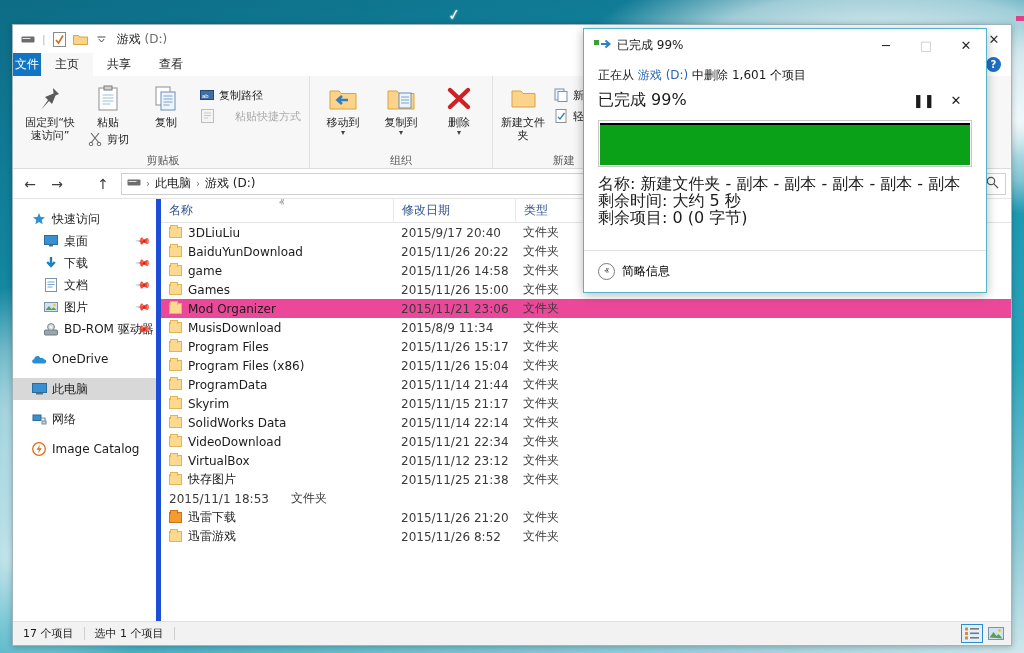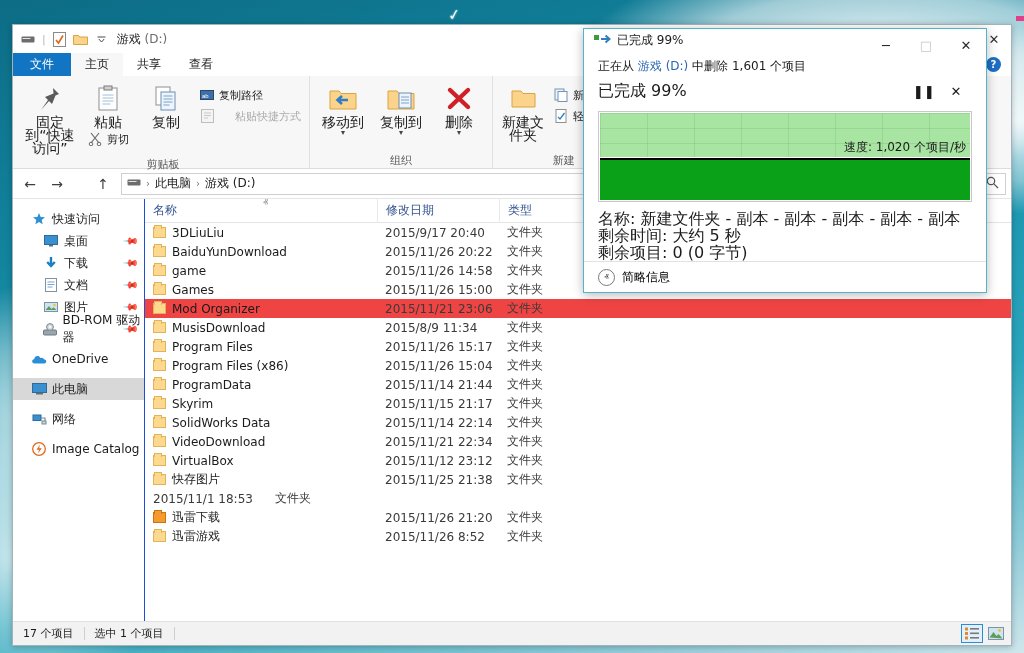--- a/index.html
+++ b/index.html
@@ -74,21 +74,21 @@
 
   
   .ribbon-tabs {
     height: 23px; display: flex; align-items: stretch;
     background: #ffffff; position: relative;
   }
   .tab {
     padding: 0 14px; display: flex; align-items: center;
     font-size: 12px; color: #1b1b1b;
   }
-  .tab.file { background: #1175c4; color: #fff; font-weight: normal; padding: 0 17px; }
+  .tab.file { background: #1175c4; color: #fff; font-weight: normal; padding: 0 2px; }
   .tab.active { background: #f7f7f7; }
   .ribbon-help {
     position: absolute; right: 2px; top: 0; height: 23px;
     display: flex; align-items: center; gap: 9px; padding-right: 8px;
   }
   .chev-up { font-size: 10px; color: #444; }
   .help-dot {
     width: 15px; height: 15px; border-radius: 50%;
     background: #1e6fc4; color: #fff; font-size: 10px; font-weight: bold;
     display: flex; align-items: center; justify-content: center;
@@ -110,21 +110,21 @@
   .rgroup-items { flex: 1; display: flex; align-items: flex-start; padding-top: 5px; }
   .rgroup-label {
     height: 15px; text-align: center; font-size: 11px; color: #5a5a5a;
   }
   .bigbtn {
     width: 58px; display: flex; flex-direction: column; align-items: center;
     padding: 2px 1px; cursor: default;
   }
   .bigbtn .ic { height: 32px; display: flex; align-items: center; justify-content: center; }
   .bigbtn .lbl {
-    font-size: 14px; color: #1b1b1b; text-align: center; line-height: 13px;
+    font-size: 11px; color: #1b1b1b; text-align: center; line-height: 13px;
     margin-top: 1px;
   }
   .bigbtn .caret { font-size: 8px; color: #444; line-height: 7px; }
   .stacked { display: flex; flex-direction: column; justify-content: flex-start; padding-top: 4px; gap: 1px; }
   .smallbtn {
     display: flex; align-items: center; gap: 4px;
     padding: 2px 4px; font-size: 11px; color: #1b1b1b;
   }
   .smallbtn.disabled { color: #a9a9a9; gap: 20px; }
   .smallbtn .sic { width: 16px; height: 16px; display: flex; align-items: center; justify-content: center; }
@@ -151,22 +151,22 @@
   .crumb-sep { color: #767676; font-size: 10px; padding: 0 2px; }
   .searchbox {
     width: 138px; height: 22px; border: 1px solid #cfcfcf; background: #fff;
     display: flex; align-items: center; justify-content: flex-end;
     padding: 0 6px; color: #707070; font-size: 12px;
   }
 
   
   .body { flex: 1; display: flex; min-height: 0; }
   .nav {
-    width: 132px; background: #fff;
-    border-right: 1px solid #1d4ed8;
+    width: 148px; background: #fff;
+    border-right: 5px solid #1d4ed8;
     padding-top: 9px;
     font-size: 12px;
     overflow: hidden;
   }
   .nav-item {
     height: 22px; display: flex; align-items: center;
     padding-left: 18px; gap: 5px; color: #1b1b1b;
     position: relative;
   }
   .nav-item.sub { padding-left: 30px; }
@@ -188,21 +188,21 @@
   .col.date { width: 122px; }
   .col.type { width: 92px; }
   .sortcaret {
     position: absolute; left: 118px; top: -2px;
     color: #7b7b7b; font-size: 10px;
   }
   .row {
     height: 19px; display: flex; align-items: center;
     font-size: 12px; color: #1b1b1b;
   }
-  .row.selected { background: #ef4444; text-align: center; }
+  .row.selected { background: #ec4899; text-align: center; }
   .cell { padding-left: 8px; height: 19px; display: flex; align-items: center; gap: 6px; overflow: hidden; white-space: nowrap; }
   .cell.name { width: 232px; }
   .cell.date { width: 122px; color: #3a3a3a; }
   .cell.type { width: 92px; color: #3a3a3a; }
   .fic {
     width: 13px; height: 11px; position: relative; flex: 0 0 auto;
     background: #fcd98f; border: 1px solid #e3b457;
   }
   .fic::before {
     content: ""; position: absolute; left: 0; top: -3px;
@@ -847,23 +847,20 @@
 
     <div class="pct-row">
       <span class="pct">已完成 99%</span>
       <div class="dlg-actions">
         <div class="act-btn">❚❚</div>
         <div class="act-btn">✕</div>
       </div>
     </div>
 
     <div class="graph-wrap">
-      <div class="speed-graph" style="background-color: rgb(169, 229, 162);">
-        <span class="speed-label">速度: 1,020 个项目/秒</span>
-      </div>
       <div class="prog-bar" id="progbar" style="background: rgb(10, 160, 23);"></div>
     </div>
 
     <div class="dlg-details">
       <div>名称: 新建文件夹 - 副本 - 副本 - 副本 - 副本 - 副本</div>
       <div>剩余时间: 大约 5 秒</div>
       <div>剩余项目: 0 (0 字节)</div>
     </div>
   </div>
 

